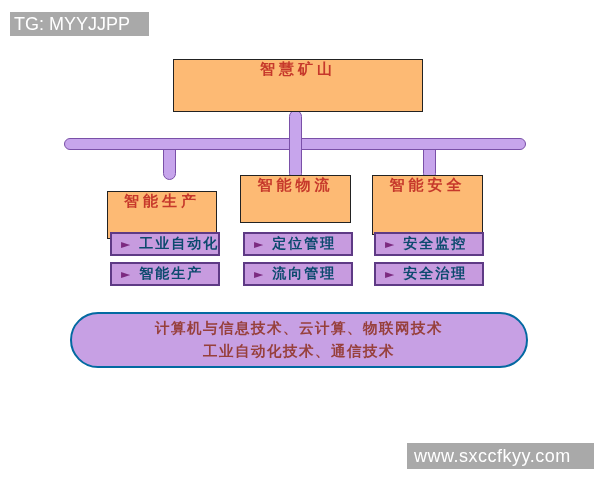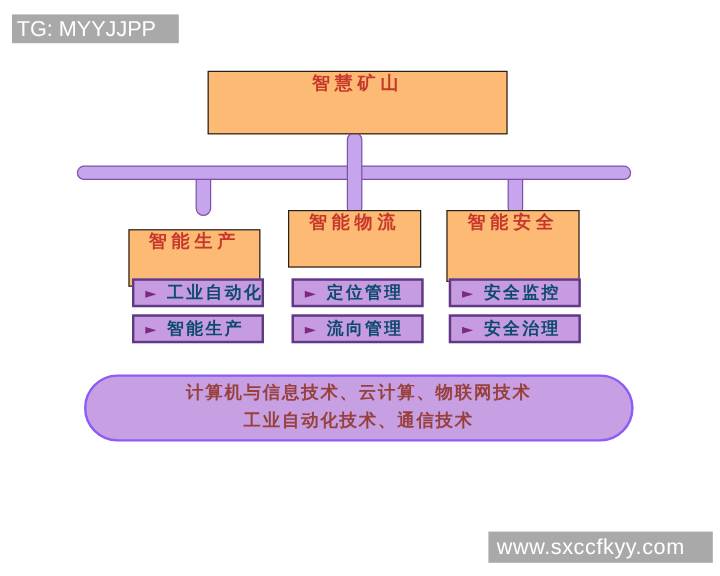--- a/index.html
+++ b/index.html
@@ -47,21 +47,21 @@
     font-family:"DejaVu Sans",sans-serif;}
   .pbox .plabel{color:#0c4a6e;font-weight:bold;font-size:14px;letter-spacing:2px;white-space:nowrap;}
   .r1{top:232px;height:24px;}
   .r2{top:262px;height:24px;}
   .col1{left:110px;width:110px;}
   .col2{left:243px;width:110px;}
   .col3{left:374px;width:110px;}
   
   .oval{
     position:absolute;left:70px;top:312px;width:458px;height:56px;
-    background:#c7a0e4;border:2px solid #8b5cf6;border-radius:30px;box-sizing:border-box;
+    background:#c7a0e4;border:2px solid #0369a1;border-radius:30px;box-sizing:border-box;
     display:flex;flex-direction:column;align-items:center;justify-content:center;
     color:#97403c;font-weight:bold;font-size:14.5px;letter-spacing:1.5px;line-height:1.6;
   }
   .caption{
     position:absolute;left:0;top:414px;width:600px;text-align:center;
     color:#2a2a2a;font-size:15px;letter-spacing:2px;
   }
 </style>
 </head>
 <body>

